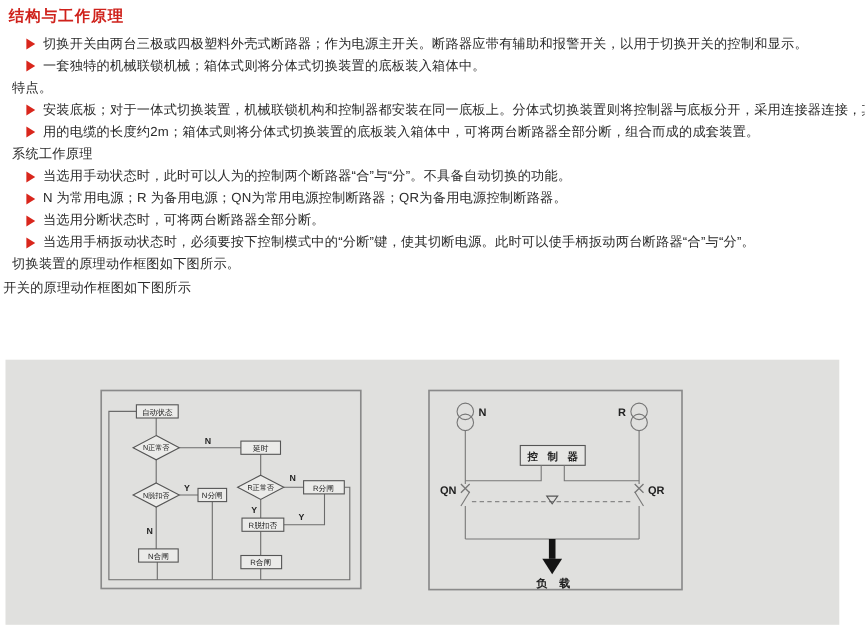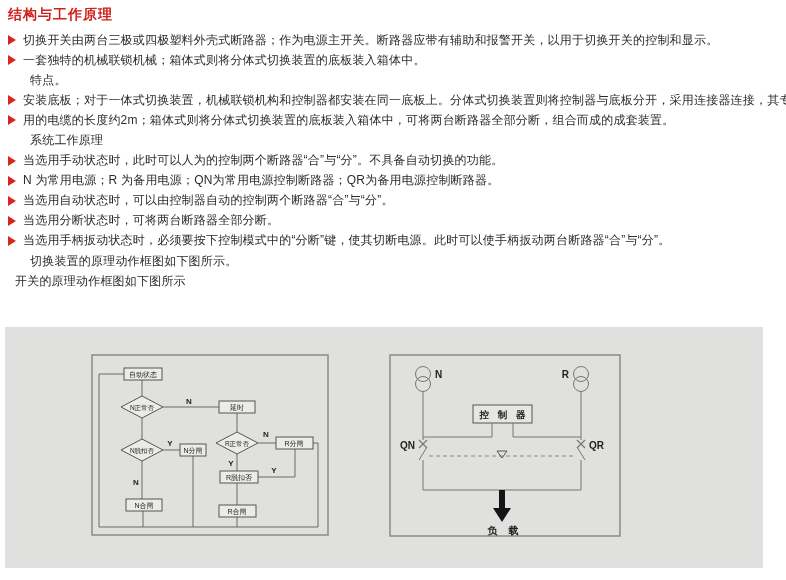--- a/index.html
+++ b/index.html
@@ -12,23 +12,23 @@
     position:absolute;left:8px;top:6px;
     font-size:14px;font-weight:bold;color:#cf211b;letter-spacing:1px;text-align:right;
   }
   .text-block{
     position:absolute;left:0;top:30px;width:786px;
   }
   .line{
     height:20.1px;display:flex;align-items:center;
     font-size:12px;white-space:nowrap;letter-spacing:0.2px;
   }
-  .line.b{padding-left:8px;}
-  .line.c{padding-left:30px;}
-  .line.p{padding-left:15px;}
+  .line.b{padding-left:24px;}
+  .line.c{padding-left:11px;}
+  .line.p{padding-left:3px;}
   .tri{
     width:0;height:0;flex:0 0 auto;
     border-left:8px solid #d9261c;
     border-top:5px solid transparent;
     border-bottom:5px solid transparent;
     margin-right:7px;
   }
   .diagram-panel{
     position:absolute;left:5px;top:327px;width:758px;height:241px;
     background:#e0e0de;
@@ -69,24 +69,20 @@
   <div class="line c">
       <span>系统工作原理</span>
     </div>
   <div class="line b">
       <span class="tri"></span>
       <span>当选用手动状态时，此时可以人为的控制两个断路器“合”与“分”。不具备自动切换的功能。</span>
     </div>
   <div class="line b">
       <span class="tri"></span>
       <span>N 为常用电源；R 为备用电源；QN为常用电源控制断路器；QR为备用电源控制断路器。</span>
-    </div>
-  <div class="line b">
-      <span class="tri"></span>
-      <span>当选用自动状态时，可以由控制器自动的控制两个断路器“合”与“分”。</span>
     </div>
   <div class="line b">
       <span class="tri"></span>
       <span>当选用分断状态时，可将两台断路器全部分断。</span>
     </div>
   <div class="line b">
       <span class="tri"></span>
       <span>当选用手柄扳动状态时，必须要按下控制模式中的“分断”键，使其切断电源。此时可以使手柄扳动两台断路器“合”与“分”。</span>
     </div>
   <div class="line c">

